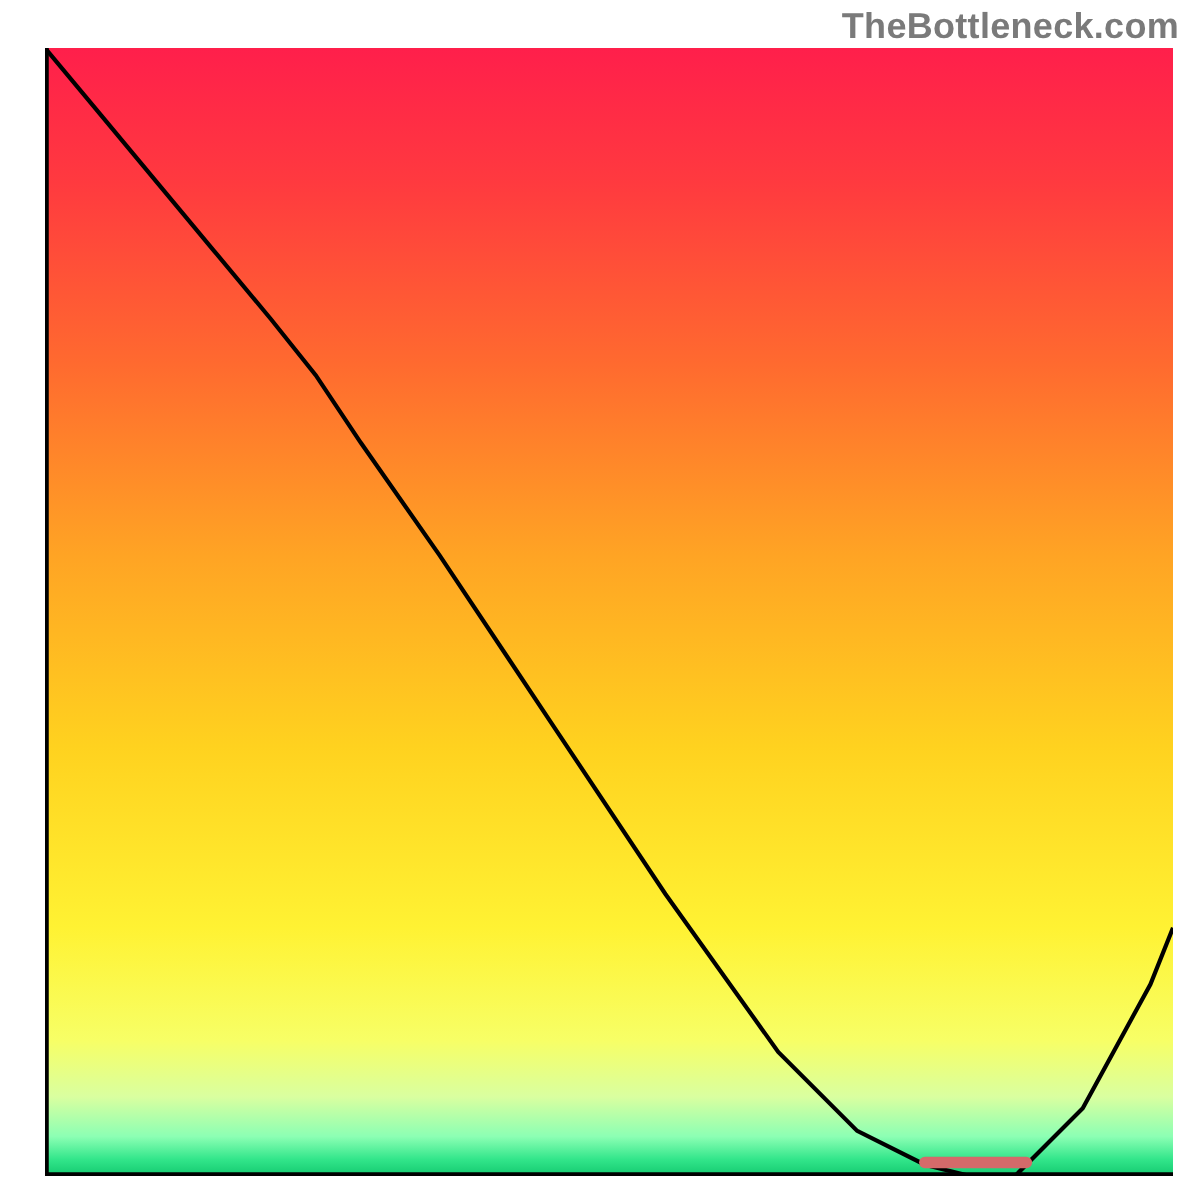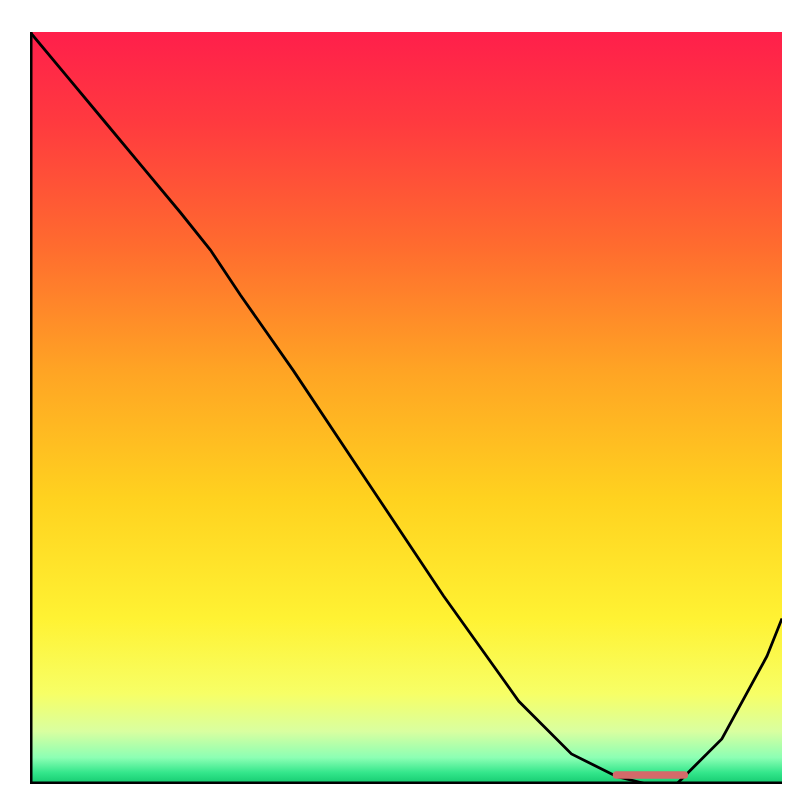--- a/index.html
+++ b/index.html
@@ -65,13 +65,14 @@
 
       <polyline fill="none" stroke="#000000" stroke-width="2.8" vector-effect="non-scaling-stroke" points="0.00,0.00 5.00,6.00 10.00,12.00 15.00,18.00 20.00,24.00 24.00,29.00 28.00,35.00 35.00,45.00 45.00,60.00 55.00,75.00 65.00,89.00 72.00,96.00 78.00,99.00 82.00,100.00 86.00,100.00 92.00,94.00 98.00,83.00 100.00,78.00"></polyline>
 
       <line stroke="#d46a6a" stroke-width="7.7" stroke-linecap="round" vector-effect="non-scaling-stroke" x1="78.00" y1="98.80" x2="87.00" y2="98.80"></line>
 
       <line x1="0" y1="0" x2="0" y2="100" stroke="#000000" stroke-width="5" vector-effect="non-scaling-stroke"></line>
       <line x1="0" y1="100" x2="100" y2="100" stroke="#000000" stroke-width="5" vector-effect="non-scaling-stroke"></line>
     </svg>
   </div>
 
+  <div class="watermark">TheBottleneck.com</div>
 </div>
 
 </body></html>

